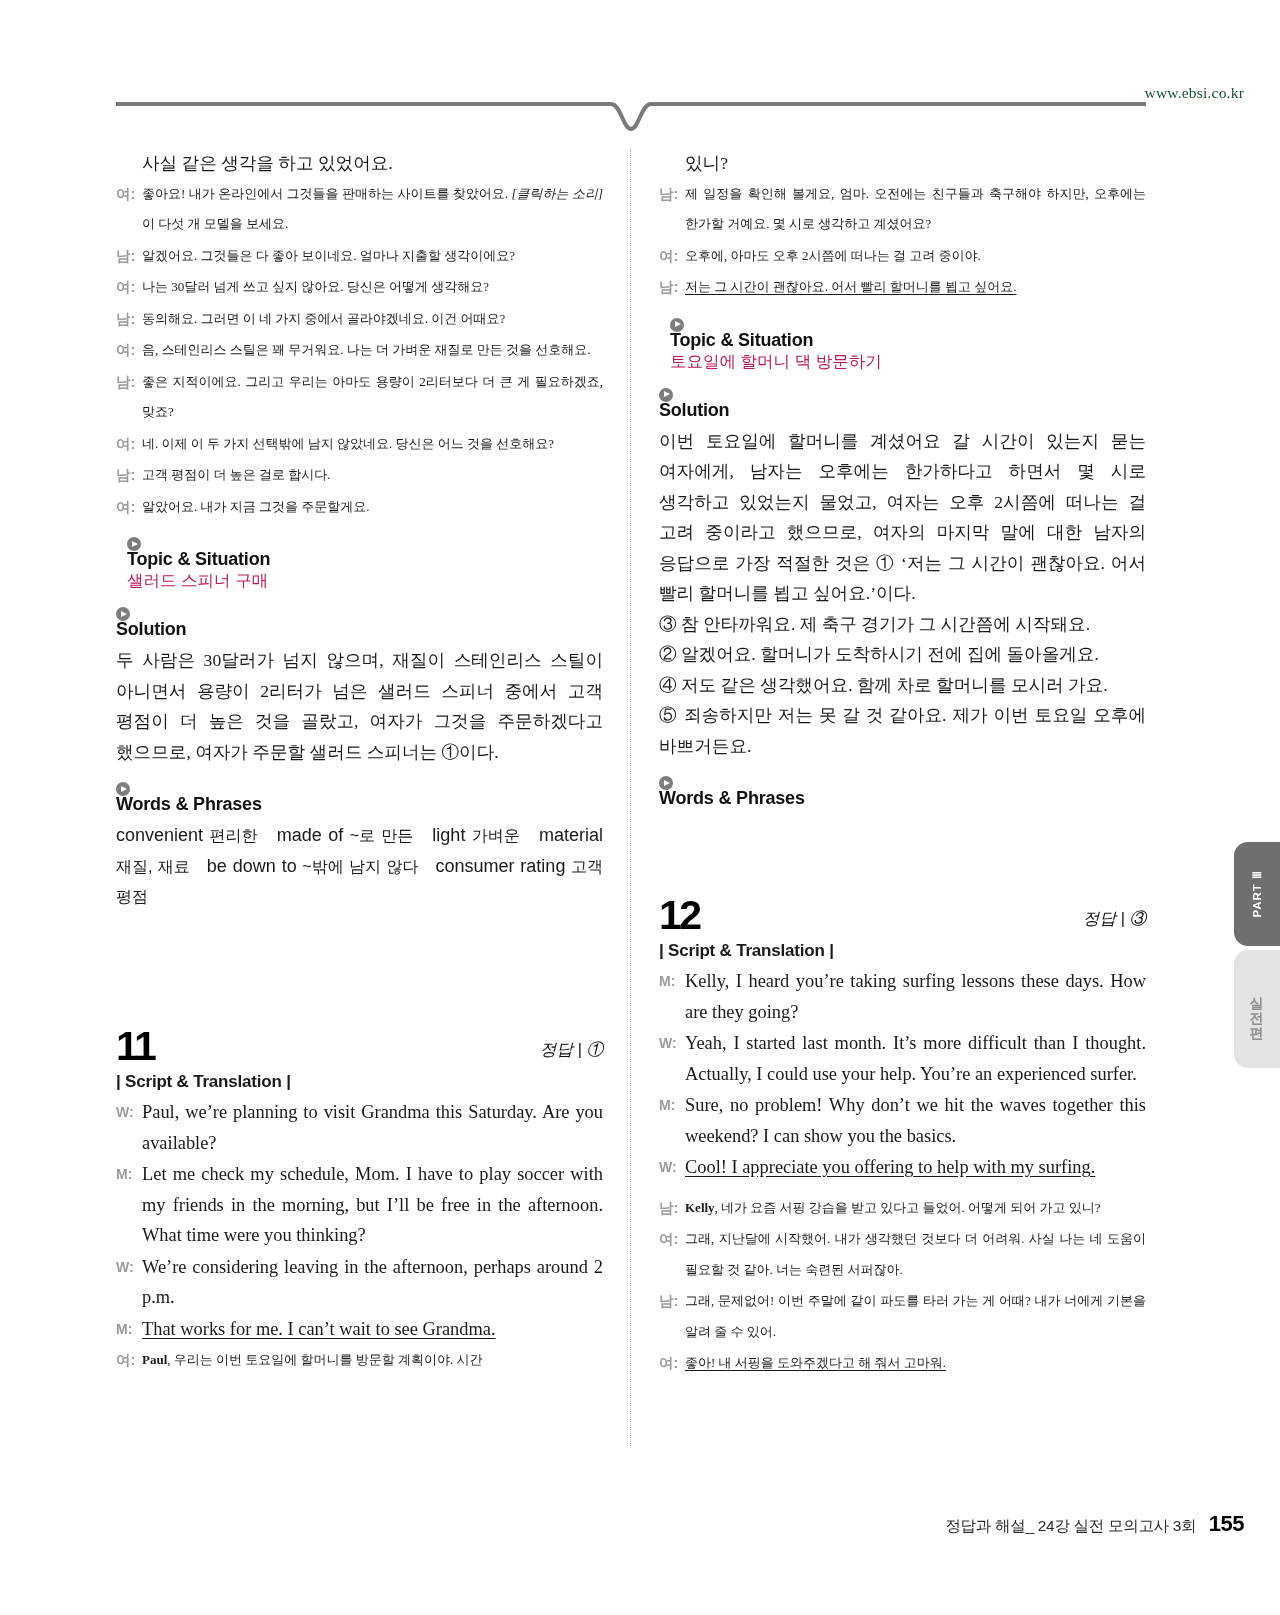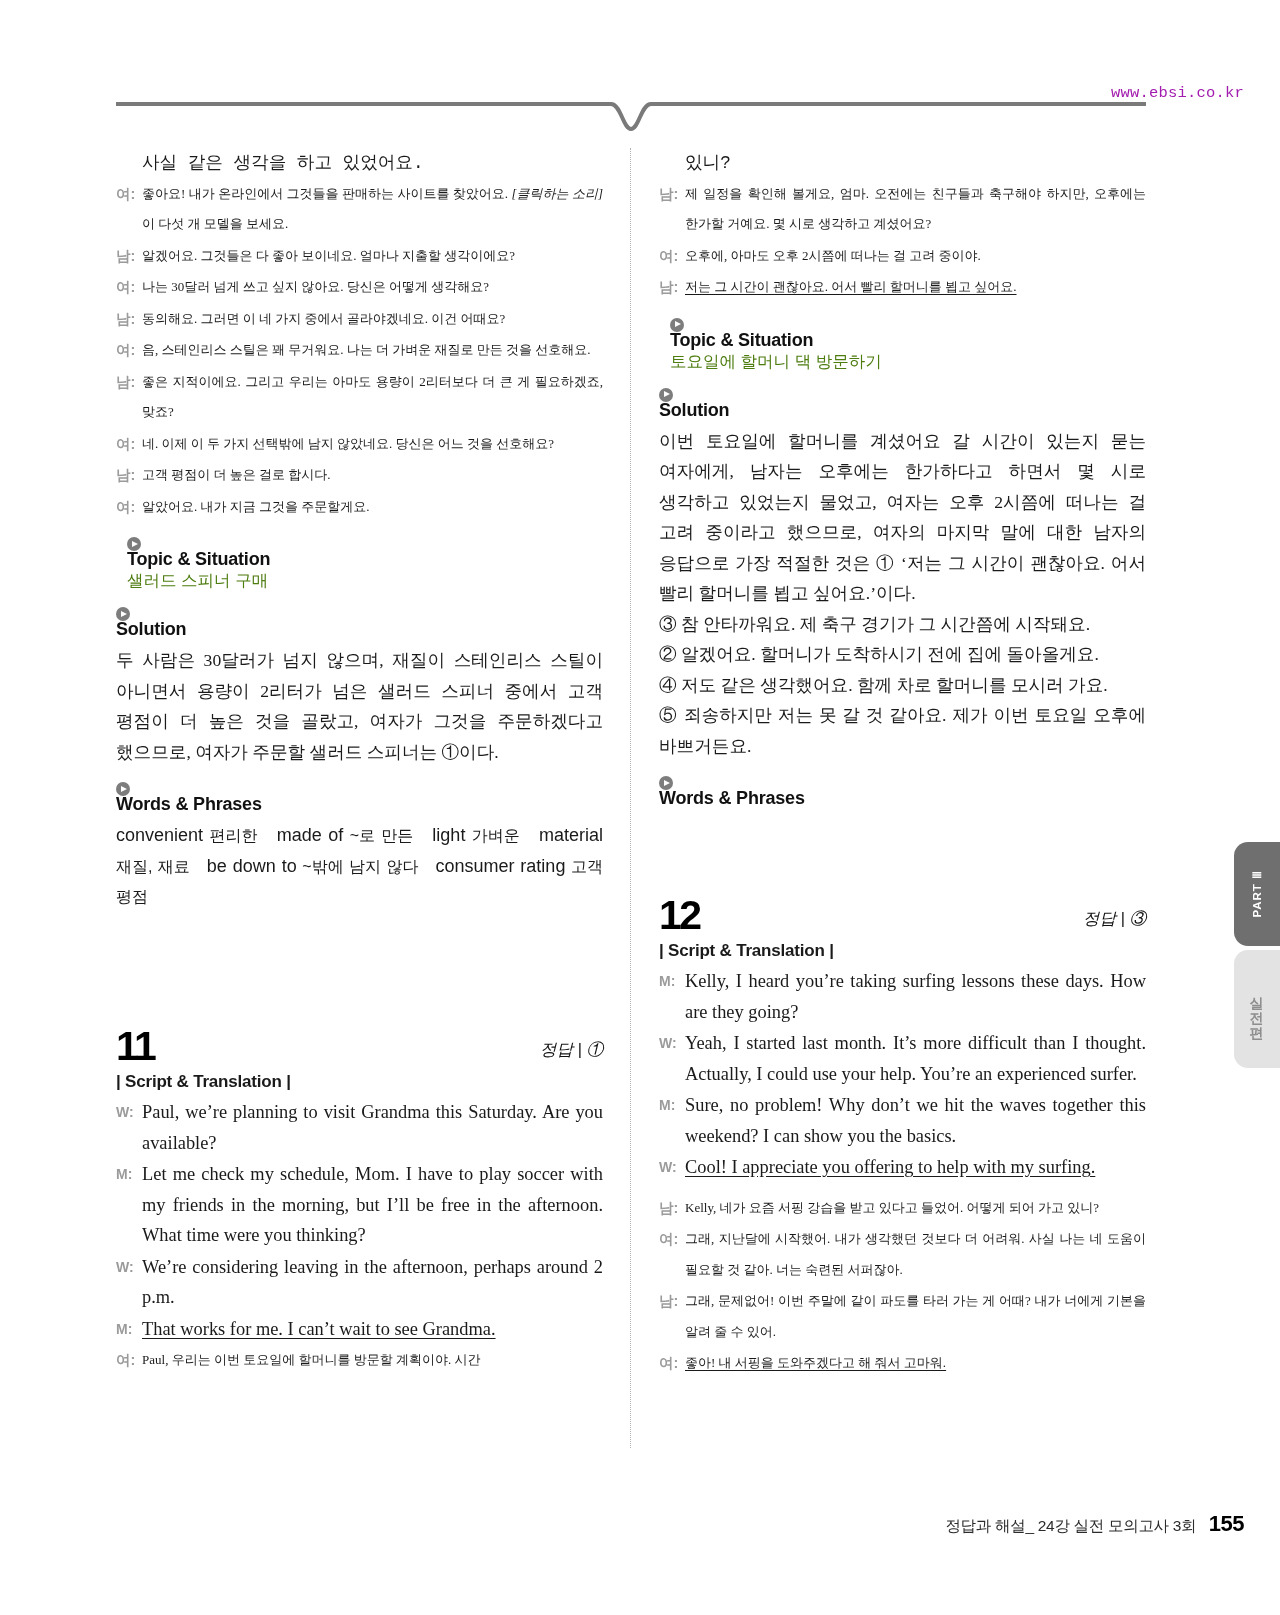--- a/index.html
+++ b/index.html
@@ -22,22 +22,22 @@
     top: 0; left: 0;
     width: 1280px;
     height: 130px;
   }
   #site-url {
     position: absolute;
     right: 36px;
     top: 84px;
     font-size: 15.5px;
     letter-spacing: .2px;
-    color: #a21caf;
-    font-family: Liberation Mono, monospace;
+    color: #14532d;
+    font-family: Liberation Serif, serif;
   }
   #header-rule-wrap {
     position: absolute;
     left: 116px;
     top: 101px;
     width: 1030px;
     height: 32px;
   }
   #header-rule-wrap svg { display: block; }
 
@@ -94,28 +94,28 @@
     font-family: "Liberation Serif", serif;
     word-break: keep-all;
   }
   .utt.en {
     font-size: 18.4px;
     line-height: 30.5px;
   }
   .cont {
     font-size: 17.6px;
     line-height: 30.5px;
-    font-family: Liberation Mono, monospace;
+    font-family: Liberation Serif, serif;
     text-align: justify;
     margin-left: 26px;
     word-break: keep-all;
   }
   .ital { font-style: italic; }
   .uline { text-decoration: underline; text-underline-offset: 3px; }
-  .bold { font-weight: 400; margin-top: 43px; }
+  .bold { font-weight: 700; margin-top: 43px; }
 
   
   .sec-head {
     display: flex;
     align-items: baseline;
     margin-top: 13px;
     margin-bottom: 5px;
     flex-direction: column;
   }
   .bullet-play {
@@ -139,21 +139,21 @@
     font-size: 18px;
     font-weight: 700;
     letter-spacing: -.2px;
     font-family: "Liberation Sans", sans-serif;
     color: #111;
   }
   .sec-inline {
     font-size: 16.5px;
     font-family: "Liberation Sans", sans-serif;
     margin-left: 11px;
-    color: #4d7c0f;
+    color: #be185d;
     text-align: center;
   }
   .para {
     font-size: 17.6px;
     line-height: 30.5px;
     text-align: justify;
     font-family: "Liberation Serif", serif;
     word-break: keep-all;
     margin: 0;
   }

